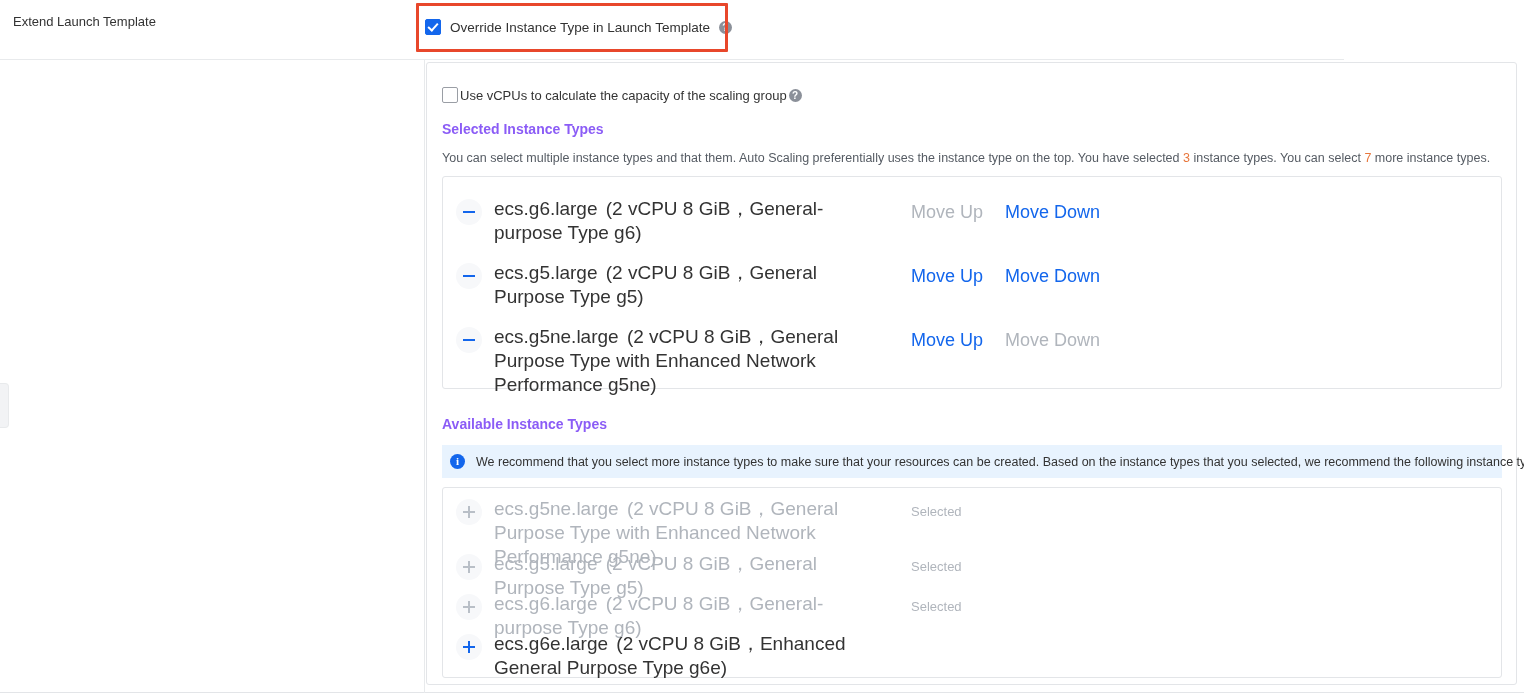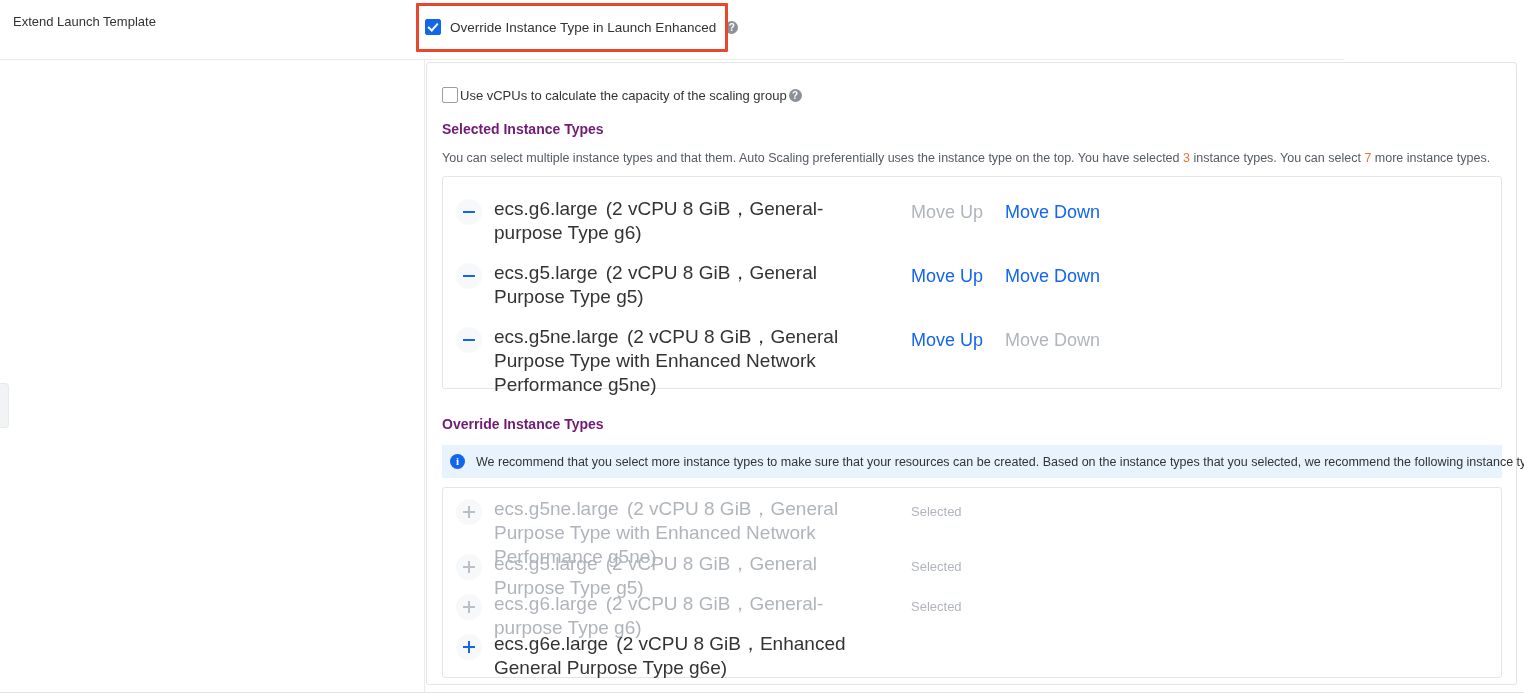--- a/index.html
+++ b/index.html
@@ -151,21 +151,21 @@
   }
   #vcpu-row .lbl {
     font-size: 13px;
     color: #333333;
   }
 
   .section-title {
     position: absolute;
     font-size: 14px;
     font-weight: bold;
-    color: #701a75;
+    color: #8b5cf6;
   }
   #selected-title { left: 15px; top: 58px; }
   #available-title { left: 15px; top: 353px; }
 
   #selected-desc {
     position: absolute;
     left: 15px;
     top: 88px;
     font-size: 12.5px;
     color: #555b63;
@@ -315,21 +315,21 @@
 </head>
 <body>
 
 <div id="page">
 
   <div id="top-row">
     <div id="field-label">Extend Launch Template</div>
 
     <div id="override-row">
       <span class="chk checked"></span>
-      <span class="lbl">Override Instance Type in Launch Enhanced</span>
+      <span class="lbl">Override Instance Type in Launch Template</span>
       <span class="help-icon">?</span>
     </div>
 
     <div id="highlight-box"></div>
   </div>
 
   <div id="col-divider"></div>
   <div id="collapse-handle"></div>
 
   <div id="panel">
@@ -363,21 +363,21 @@
         </div>
         <div class="row" style="position: absolute; left: 13px; top: 148px; width: 1030px;">
           <div class="row-inner">
             <span class="circ"></span>
             <span class="row-text"><span class="tname">ecs.g5ne.large</span><span> (2 vCPU 8 GiB，General Purpose Type with Enhanced Network Performance g5ne)</span></span>
           </div>
           <div class="actions" style="left: 455px;"><span class="act">Move Up</span><span class="act disabled">Move Down</span></div>
         </div>
       </div>
 
-    <div class="section-title" id="available-title">Override Instance Types</div>
+    <div class="section-title" id="available-title">Available Instance Types</div>
 
     <div id="info-banner">
       <span class="info-ico">i</span>
       <span class="info-txt">We recommend that you select more instance types to make sure that your resources can be created. Based on the instance types that you selected, we recommend the following instance types:</span>
     </div>
 
     <div class="list-box" id="available-list">
         <div class="row" style="position: absolute; left: 13px; top: 9px; width: 1030px;">
           <div class="row-inner">
             <span class="circ plus dim"></span>

